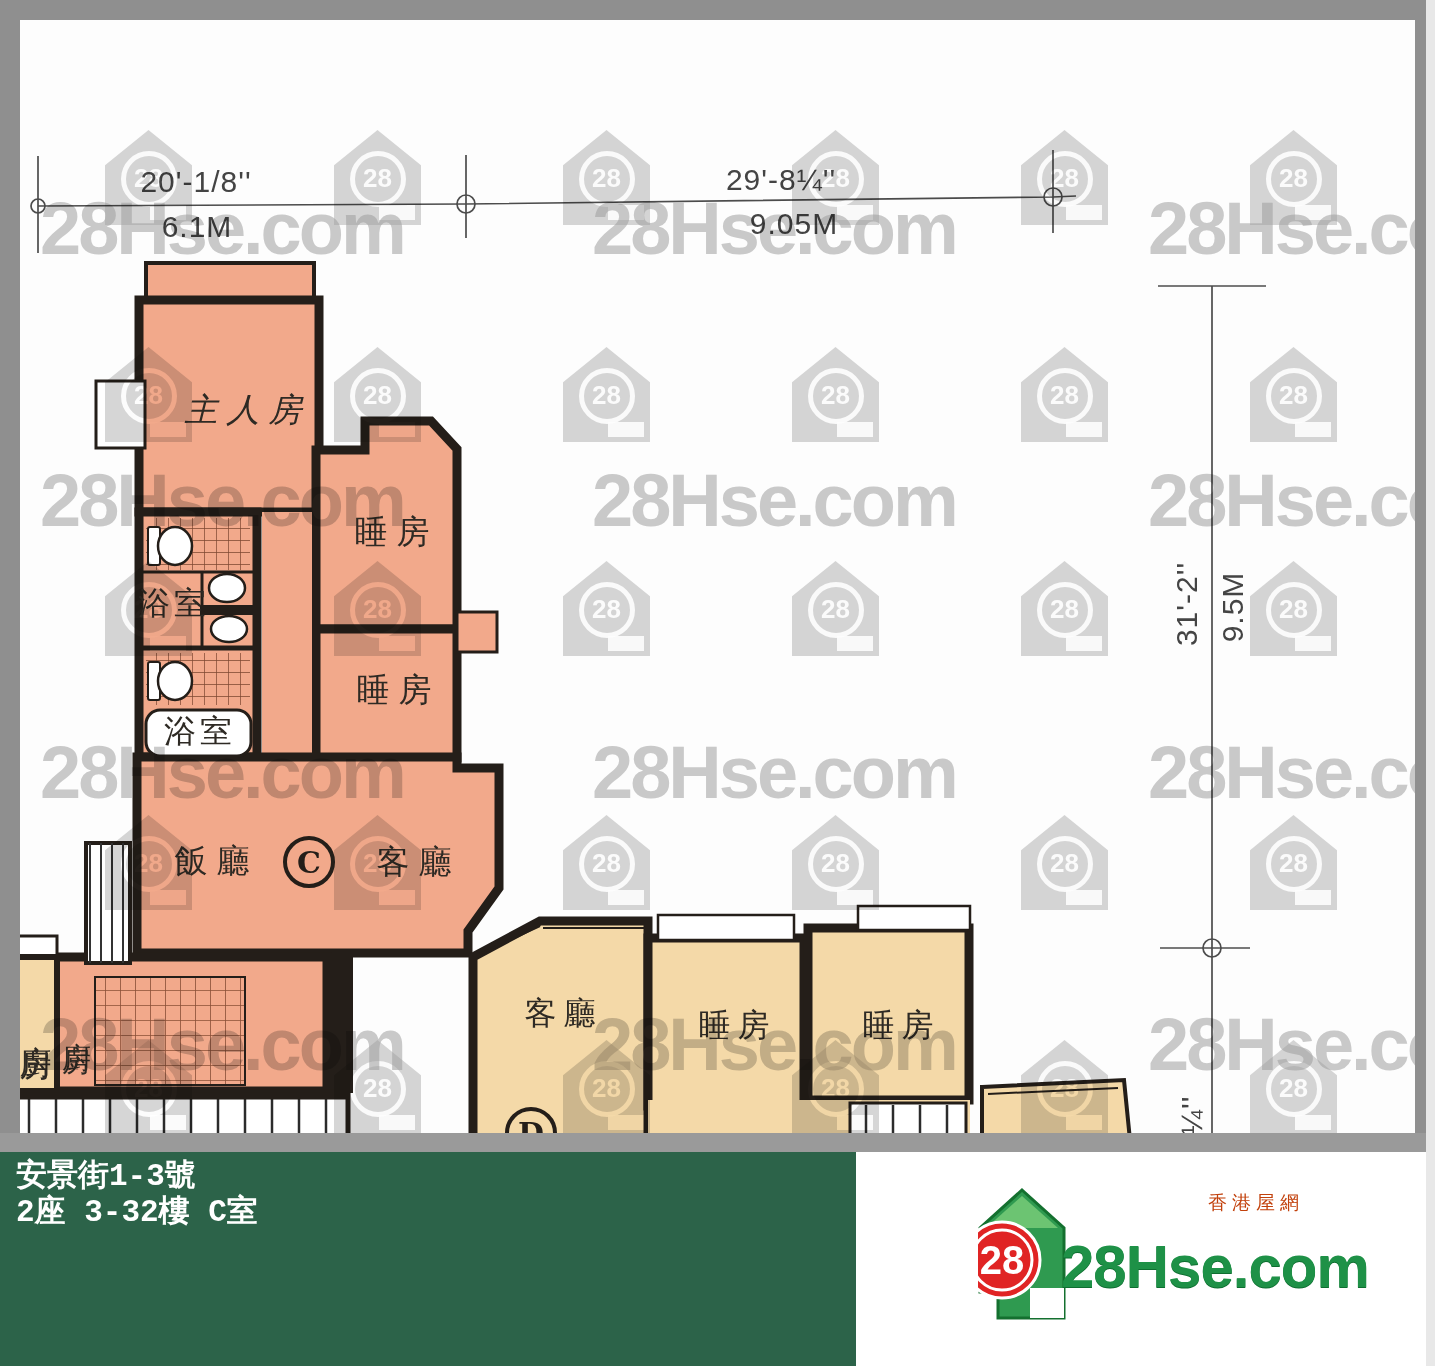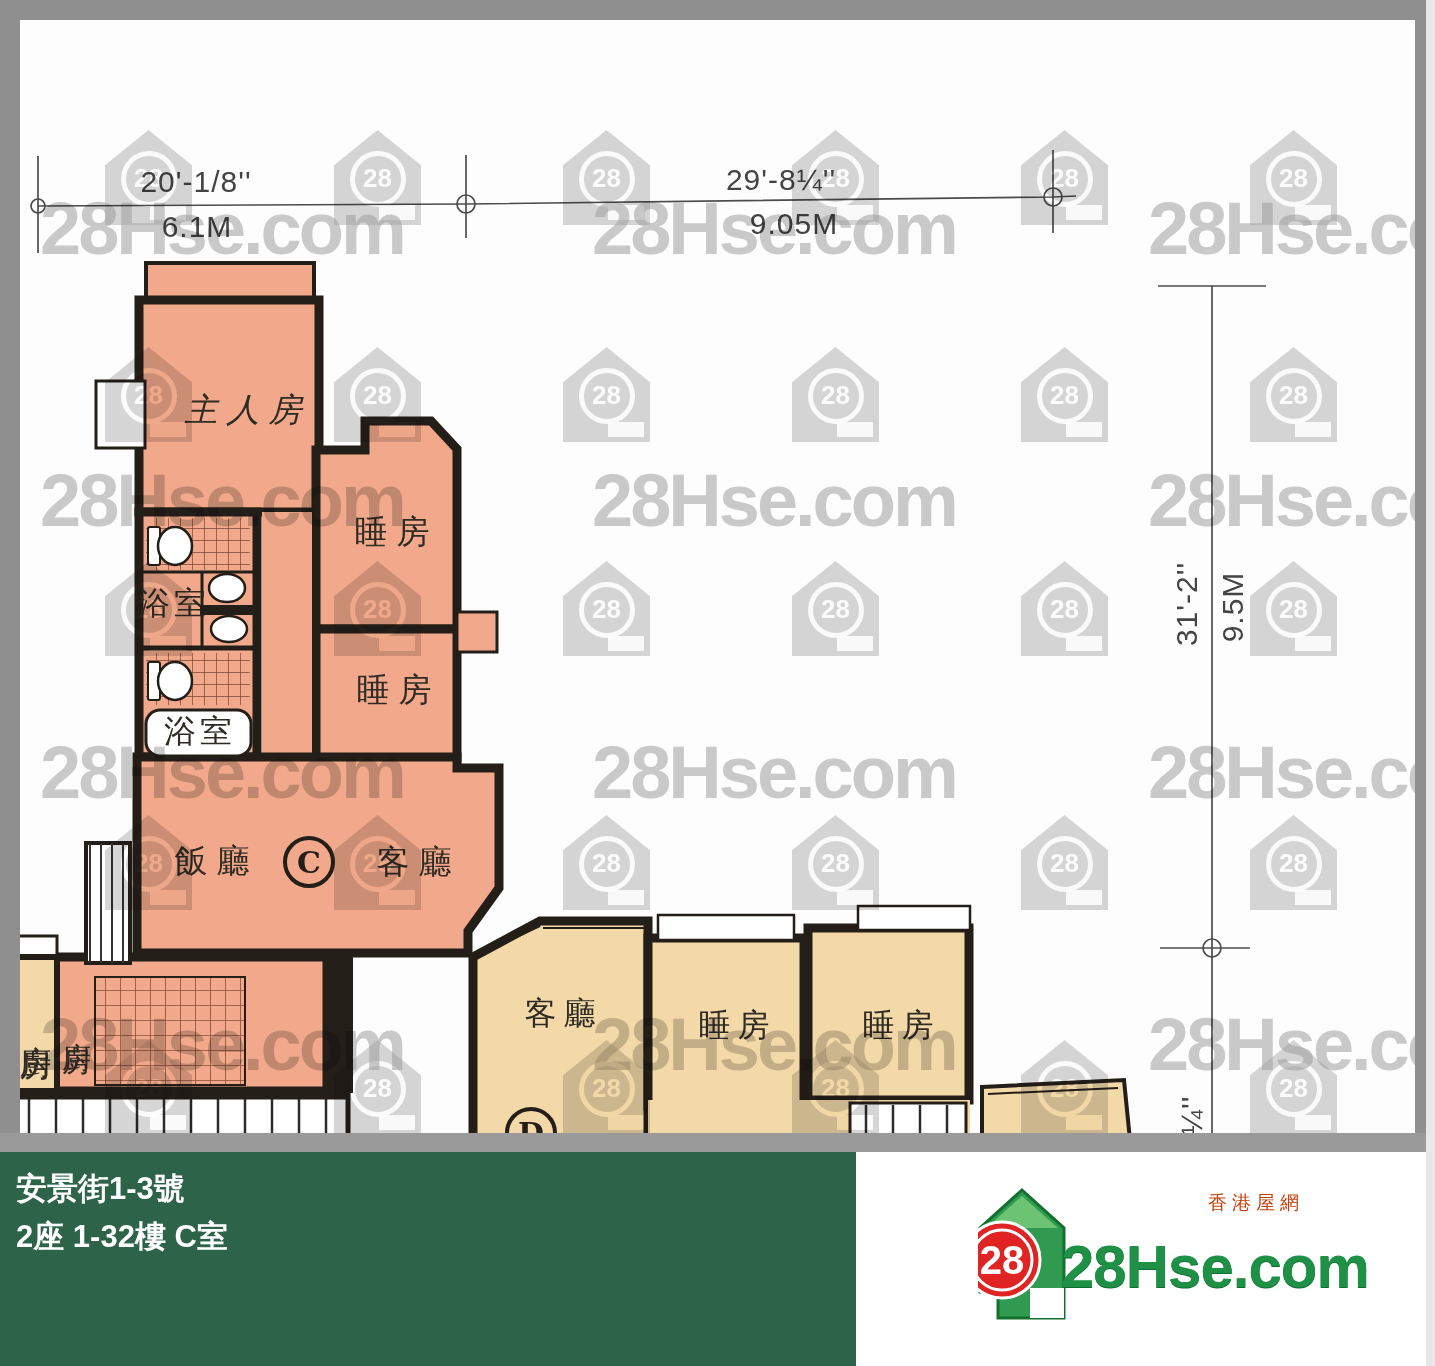--- a/index.html
+++ b/index.html
@@ -37,21 +37,21 @@
   .frame{position:absolute;background:#8f8f8f;z-index:4;}
   .frame.top{left:0;top:0;width:1435px;height:20px;}
   .frame.left{left:0;top:0;width:20px;height:1133px;}
   .frame.right{left:1415px;top:0;width:20px;height:1133px;}
   
   .strip{position:absolute;left:0;top:1133px;width:1435px;height:19px;background:#9a9a9a;z-index:5;}
   .footer{position:absolute;left:0;top:1152px;width:1435px;height:214px;background:#ffffff;z-index:5;}
   .green{position:absolute;left:0;top:0;width:856px;height:214px;background:#2c6349;
          color:#fff;padding:6px 0 0 16px;box-sizing:border-box;}
   .f-title{font-size:41px;font-weight:bold;line-height:1.15;}
-  .f-line{font-size:31px;font-weight:bold;margin-top:14px;line-height:1.1;}
+  .f-line{font-size:31px;font-weight:bold;margin-top:2px;line-height:1.1;font-family:Liberation Mono, monospace;}
   .f-area{font-size:28px;font-weight:bold;margin-top:16px;}
   .logo-area{position:absolute;left:856px;top:0;width:579px;height:214px;}
   .logo-house{position:absolute;left:122px;top:36px;}
   .brand{position:absolute;left:205px;top:80px;font-size:60px;font-weight:bold;color:#1e9147;
          letter-spacing:-1px;text-shadow:0 1px 0 #0e6e30;}
   .tagline{position:absolute;left:352px;top:38px;font-size:19px;color:#c2410c;letter-spacing:5px;}
 </style>
 </head>
 <body>
 
@@ -347,21 +347,21 @@
     </div>
 
   <div class="frame top"></div>
   <div class="frame left"></div>
   <div class="frame right"></div>
 
   <div class="strip"></div>
   <div class="footer">
     <div class="green">
       <div class="f-line">安景街1-3號</div>
-      <div class="f-line">2座 1-32樓 C室</div>
+      <div class="f-line">2座 3-32樓 C室</div>
     </div>
     <div class="logo-area">
       <svg class="logo-house" width="88" height="136" viewBox="0 0 88 136">
         <polygon points="44,2 86,40 86,130 20,130 20,104 2,104 2,40" fill="#2f9a50" stroke="#14702f" stroke-width="3"></polygon>
         <polygon points="44,8 80,40 8,40" fill="#6cc472"></polygon>
         <rect x="52" y="100" width="34" height="30" fill="#ffffff"></rect>
         <circle cx="24" cy="72" r="38" fill="#e02424" stroke="#fff" stroke-width="3"></circle>
         <circle cx="24" cy="72" r="30" fill="none" stroke="#ffffff" stroke-width="3"></circle>
         <text x="24" y="86" text-anchor="middle" font-size="40" font-weight="bold" fill="#ffffff" font-family="Liberation Sans, sans-serif">28</text>
       </svg>

